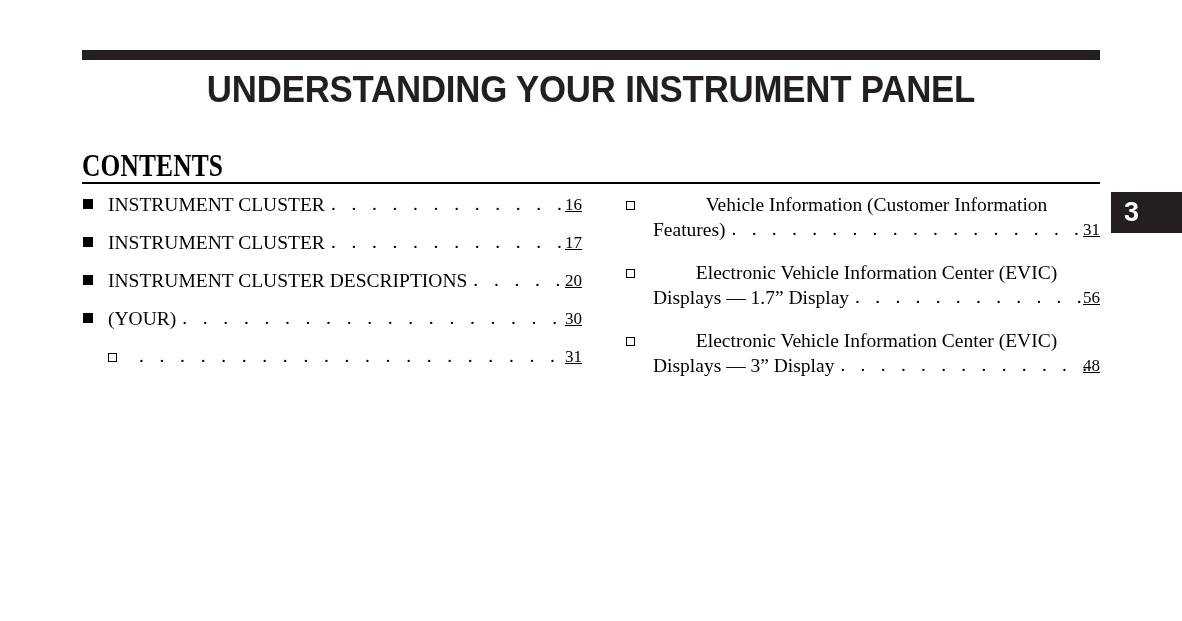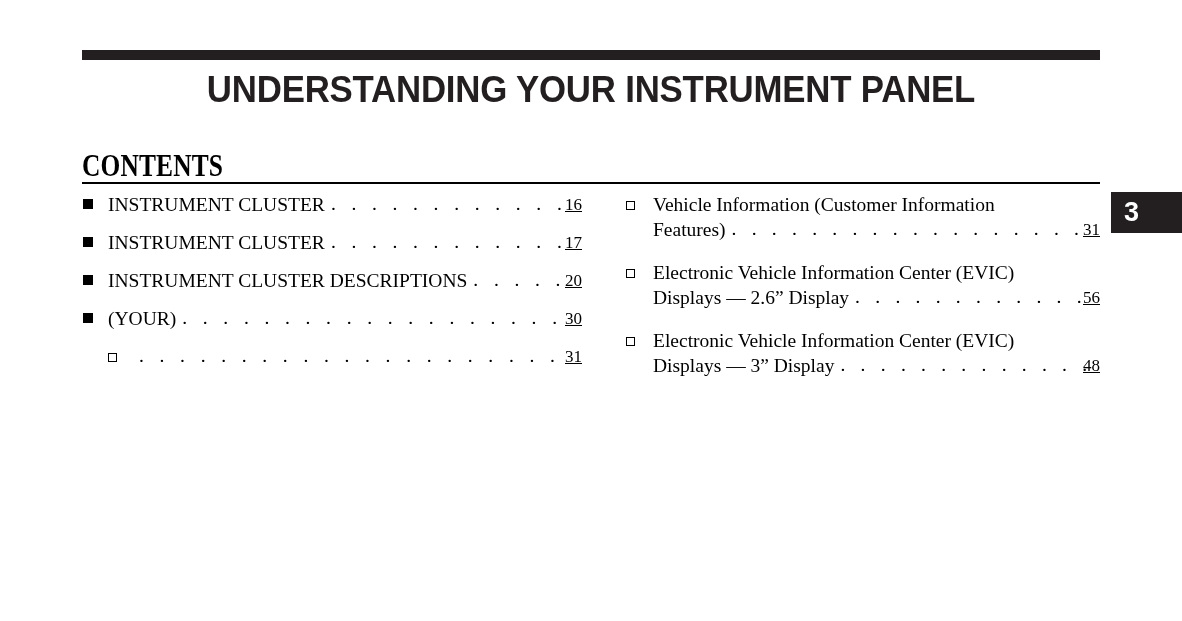--- a/index.html
+++ b/index.html
@@ -139,21 +139,21 @@
     top: -1px;
   }
   .col-right .leader-dots { letter-spacing: 5.2px; }
   .page-num {
     flex: 0 0 auto;
     font-size: 17px;
     letter-spacing: 0;
     margin-left: -4px;
     text-decoration: underline;
   }
-  .wrap-first { display: block; }
+  .wrap-first { display: block; text-align: center; }
 
   
   .chapter-tab {
     position: absolute;
     left: 1111px;
     top: 192px;
     width: 71px;
     height: 41px;
     background: #231f20;
   }
@@ -253,21 +253,21 @@
           <span class="page-num">31</span>
         </span>
       </span>
     </div>
 
     <div class="toc-entry">
       <span class="bullet hollow"></span>
       <span class="entry-body">
         <span class="wrap-first entry-text">Electronic Vehicle Information Center (EVIC)</span>
         <span class="leader-row">
-          <span class="leader-text entry-text">Displays — 2.6” Display</span>
+          <span class="leader-text entry-text">Displays — 1.7” Display</span>
           <span class="leader-dots">. . . . . . . . . . . . . . . .</span>
           <span class="page-num">56</span>
         </span>
       </span>
     </div>
 
     <div class="toc-entry">
       <span class="bullet hollow"></span>
       <span class="entry-body">
         <span class="wrap-first entry-text">Electronic Vehicle Information Center (EVIC)</span>

